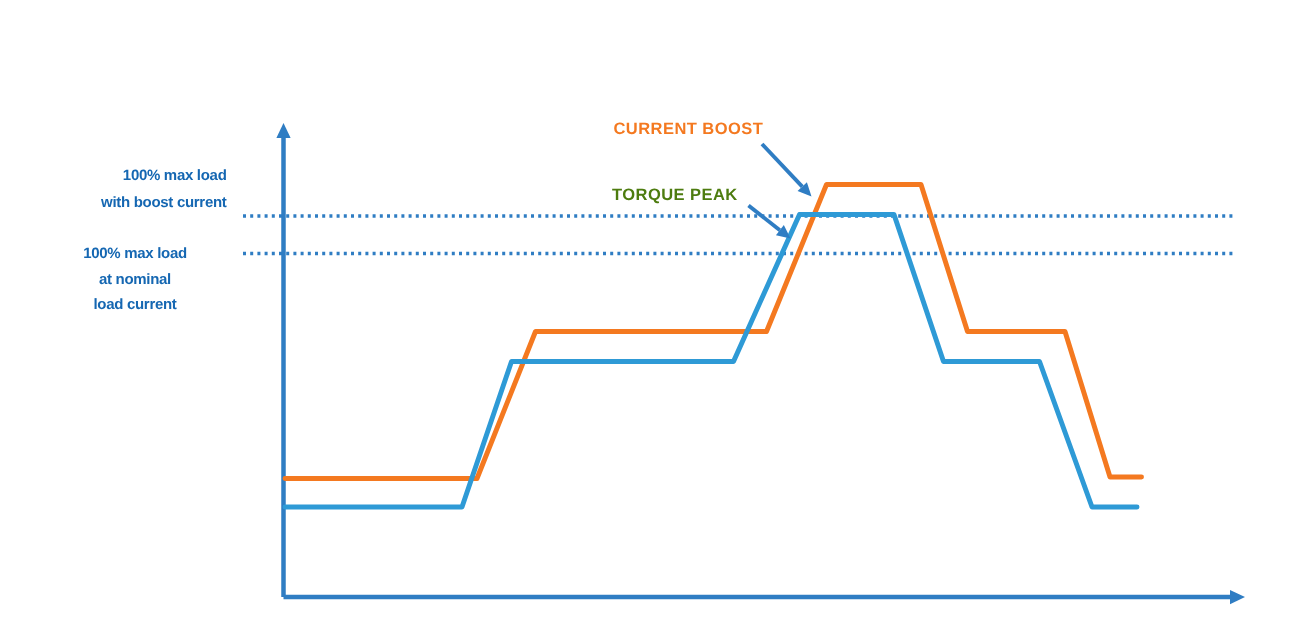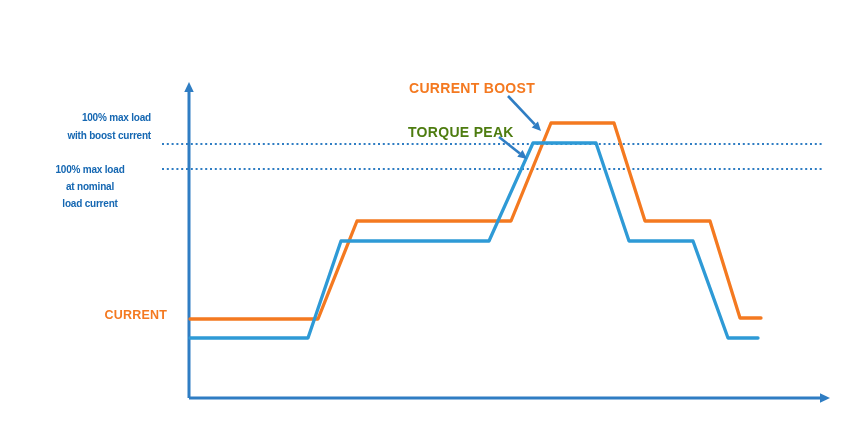--- a/index.html
+++ b/index.html
@@ -4,21 +4,21 @@
 <style>
   html,body{margin:0;padding:0;background:#ffffff;}
   body{width:865px;height:427px;position:relative;overflow:hidden;
        font-family:"Liberation Sans","DejaVu Sans",sans-serif;}
   .stage{position:absolute;left:0;top:0;width:865px;height:427px;}
   svg{position:absolute;left:0;top:0;}
   .lbl{position:absolute;font-weight:bold;}
   .ref-label{color:#1567B2;font-size:10px;letter-spacing:-0.2px;}
   #lbl-boost{left:0;top:109px;width:151px;text-align:right;line-height:18px;}
   #lbl-nominal{left:18px;top:161px;width:144px;text-align:center;line-height:17px;}
-  .anno-label{font-size:14px;letter-spacing:0.3px;}
+  .anno-label{font-size:11px;letter-spacing:0.3px;}
   #lbl-current-boost{left:409px;top:80px;color:#F47920;}
   #lbl-torque-peak{left:408px;top:124px;color:#4d7c0f;}
   .series-label{font-size:12.5px;letter-spacing:0.2px;}
   #lbl-current{left:0;top:308px;width:167px;text-align:right;color:#F47920;}
   #lbl-load{left:0;top:327px;width:165px;text-align:right;color:#2E9AD6;}
 </style>
 </head>
 <body>
 
 <div class="stage">
@@ -45,15 +45,14 @@
   <div class="lbl ref-label" id="lbl-nominal">
     <div>100% max load</div>
     <div>at nominal</div>
     <div>load current</div>
   </div>
 
   <div class="lbl anno-label" id="lbl-current-boost">CURRENT BOOST</div>
 
   <div class="lbl anno-label" id="lbl-torque-peak">TORQUE PEAK</div>
 
-  <div class="lbl series-label" id="lbl-current">CURRENT</div>
 
 </div>
 
 </body></html>

